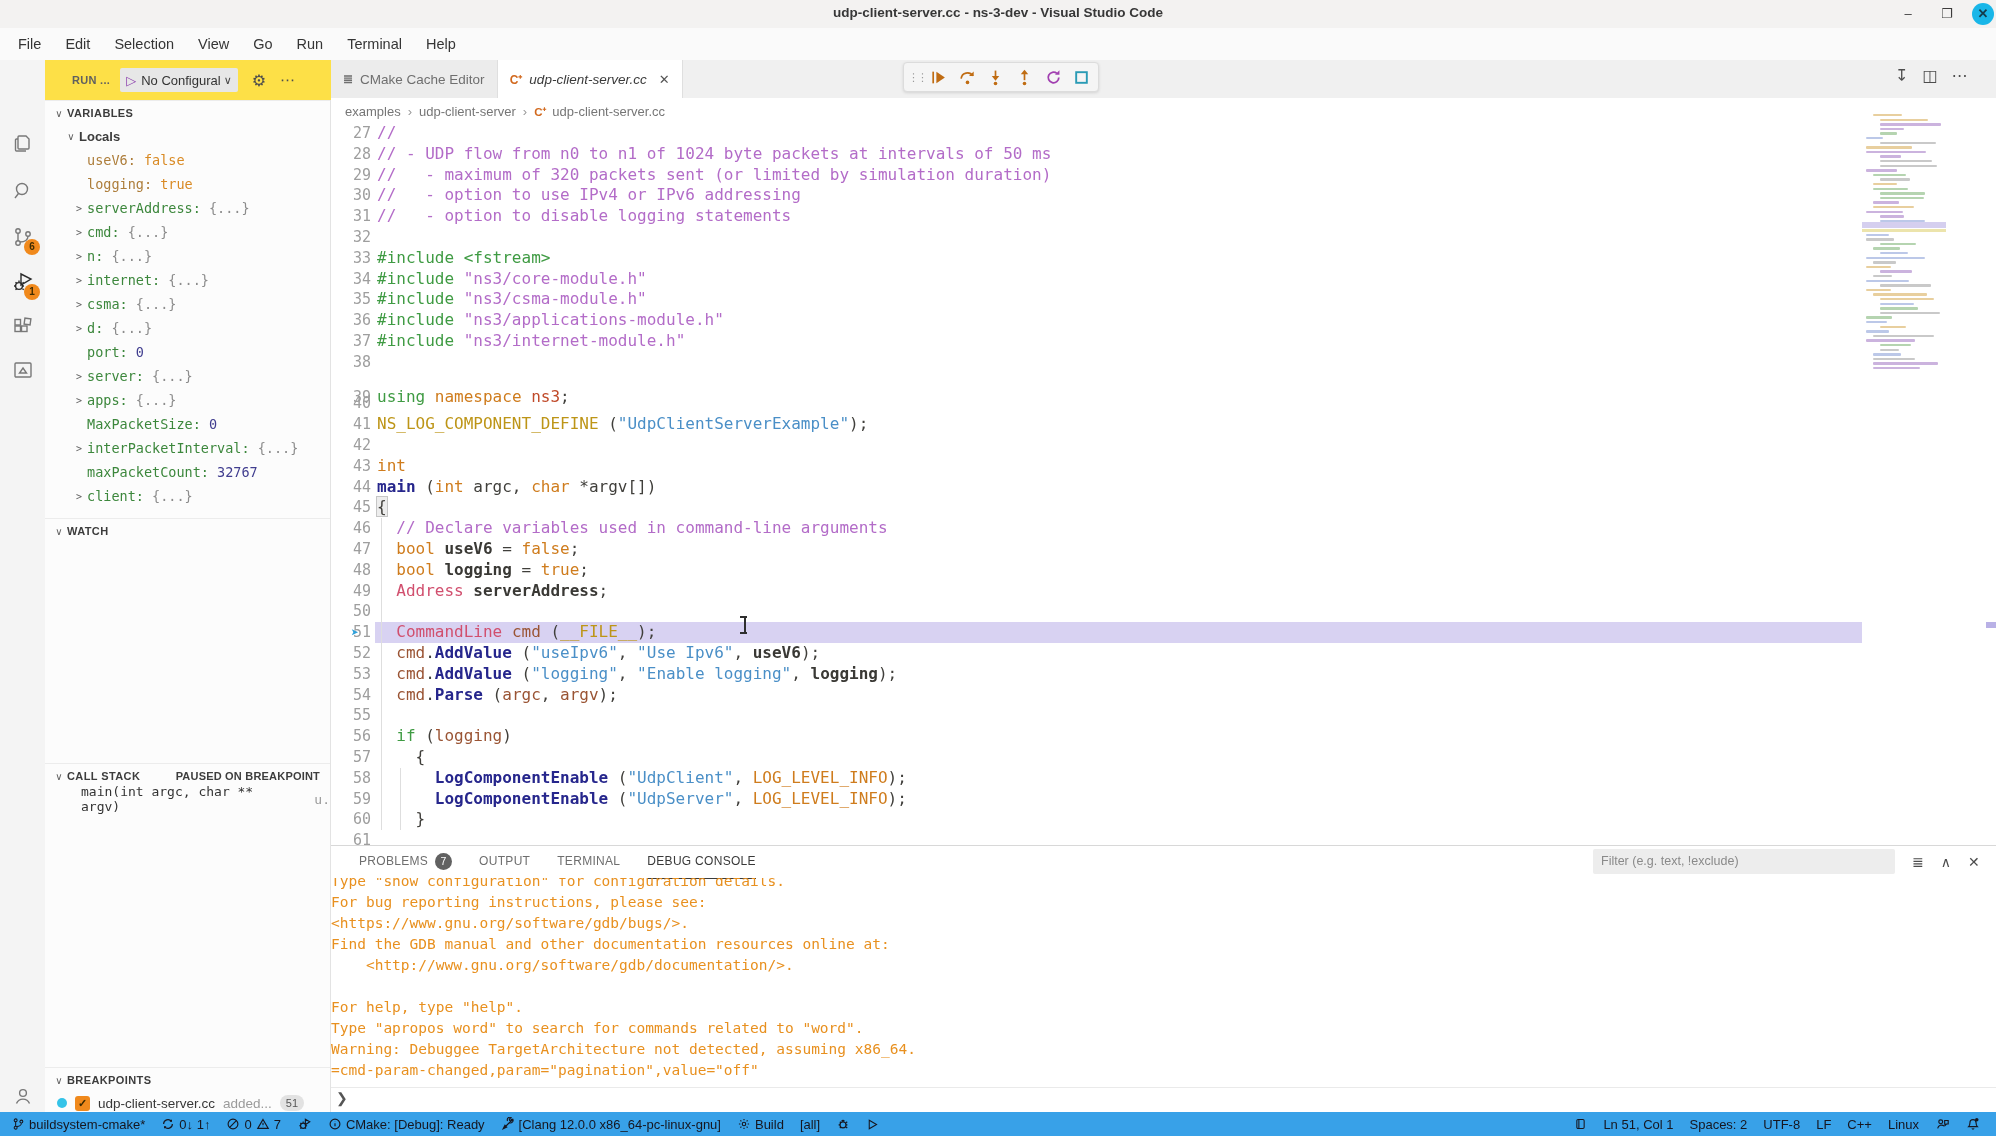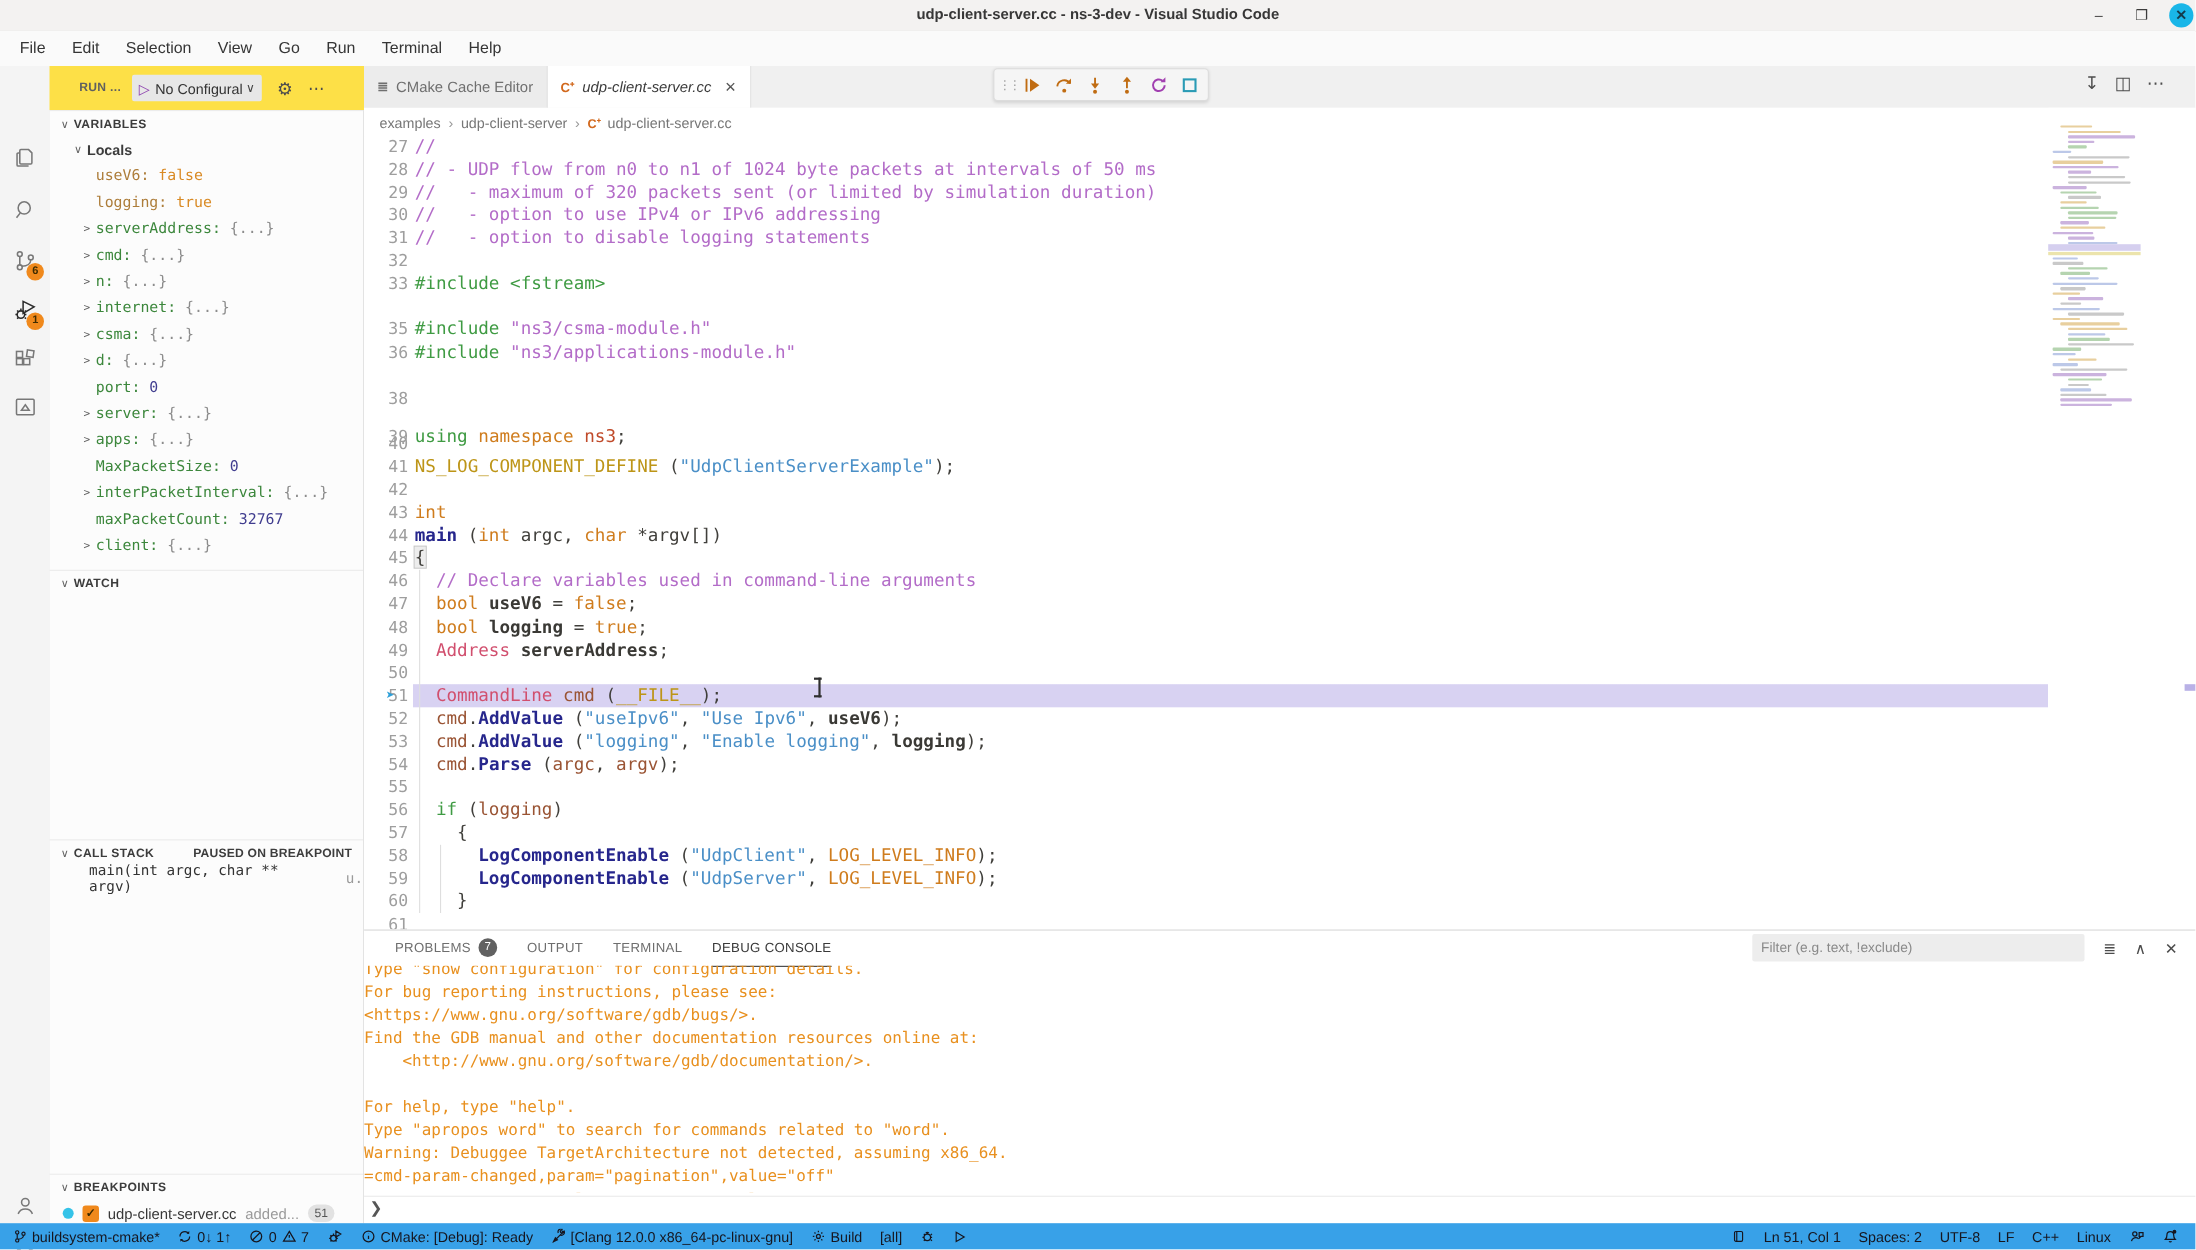--- a/index.html
+++ b/index.html
@@ -364,22 +364,24 @@
 </div>
 
 <div class="abs mono" id="code-area">
     <div class="code-line" style="top: -1px;"><span class="gut">27</span><span class="txt"><span class="tk-cm">//</span></span></div>
     <div class="code-line" style="top: 19.8px;"><span class="gut">28</span><span class="txt"><span class="tk-cm">// - UDP flow from n0 to n1 of 1024 byte packets at intervals of 50 ms</span></span></div>
     <div class="code-line" style="top: 40.6px;"><span class="gut">29</span><span class="txt"><span class="tk-cm">//   - maximum of 320 packets sent (or limited by simulation duration)</span></span></div>
     <div class="code-line" style="top: 61.4px;"><span class="gut">30</span><span class="txt"><span class="tk-cm">//   - option to use IPv4 or IPv6 addressing</span></span></div>
     <div class="code-line" style="top: 82.2px;"><span class="gut">31</span><span class="txt"><span class="tk-cm">//   - option to disable logging statements</span></span></div>
     <div class="code-line" style="top: 103px;"><span class="gut">32</span><span class="txt"></span></div>
     <div class="code-line" style="top: 123.8px;"><span class="gut">33</span><span class="txt"><span class="tk-kwg">#include</span><span class="tk-pln"> </span><span class="tk-kwg">&lt;fstream&gt;</span></span></div>
+    <div class="code-line" style="top: 144.6px;"><span class="gut">34</span><span class="txt"><span class="tk-kwg">#include</span><span class="tk-pln"> </span><span class="tk-cm">"ns3/core-module.h"</span></span></div>
     <div class="code-line" style="top: 165.4px;"><span class="gut">35</span><span class="txt"><span class="tk-kwg">#include</span><span class="tk-pln"> </span><span class="tk-cm">"ns3/csma-module.h"</span></span></div>
     <div class="code-line" style="top: 186.2px;"><span class="gut">36</span><span class="txt"><span class="tk-kwg">#include</span><span class="tk-pln"> </span><span class="tk-cm">"ns3/applications-module.h"</span></span></div>
+    <div class="code-line" style="top: 207px;"><span class="gut">37</span><span class="txt"><span class="tk-kwg">#include</span><span class="tk-pln"> </span><span class="tk-cm">"ns3/internet-module.h"</span></span></div>
     <div class="code-line" style="top: 227.8px;"><span class="gut">38</span><span class="txt"></span></div>
     <div class="code-line" style="top: 263px; text-decoration: underline;"><span class="gut">39</span><span class="txt"><span class="tk-kwg">using</span><span class="tk-pln"> </span><span class="tk-kwo">namespace</span><span class="tk-pln"> </span><span class="tk-ns">ns3</span><span class="tk-pln">;</span></span></div>
     <div class="code-line" style="top: 269.4px;"><span class="gut">40</span><span class="txt"></span></div>
     <div class="code-line" style="top: 290.2px;"><span class="gut">41</span><span class="txt"><span class="tk-mac">NS_LOG_COMPONENT_DEFINE</span><span class="tk-pln"> (</span><span class="tk-str">"UdpClientServerExample"</span><span class="tk-pln">);</span></span></div>
     <div class="code-line" style="top: 311px;"><span class="gut">42</span><span class="txt"></span></div>
     <div class="code-line" style="top: 331.8px; text-decoration: underline;"><span class="gut">43</span><span class="txt"><span class="tk-kwo">int</span></span></div>
     <div class="code-line" style="top: 352.6px;"><span class="gut">44</span><span class="txt"><span class="tk-fn">main</span><span class="tk-pln"> (</span><span class="tk-kwo">int</span><span class="tk-pln"> argc, </span><span class="tk-kwo">char</span><span class="tk-pln"> *argv[])</span></span></div>
     <div class="code-line" style="top: 373.4px;"><span class="gut">45</span><span class="txt"><span class="tk-brk">{</span></span></div>
     <div class="code-line" style="top: 394.2px;"><span class="gut">46</span><span class="txt"><span class="tk-pln">  </span><span class="tk-cm">// Declare variables used in command-line arguments</span></span></div>
     <div class="code-line" style="top: 415px;"><span class="gut">47</span><span class="txt"><span class="tk-pln">  </span><span class="tk-kwo">bool</span><span class="tk-pln"> </span><span class="tk-vb">useV6</span><span class="tk-pln"> = </span><span class="tk-kwo">false</span><span class="tk-pln">;</span></span></div>

